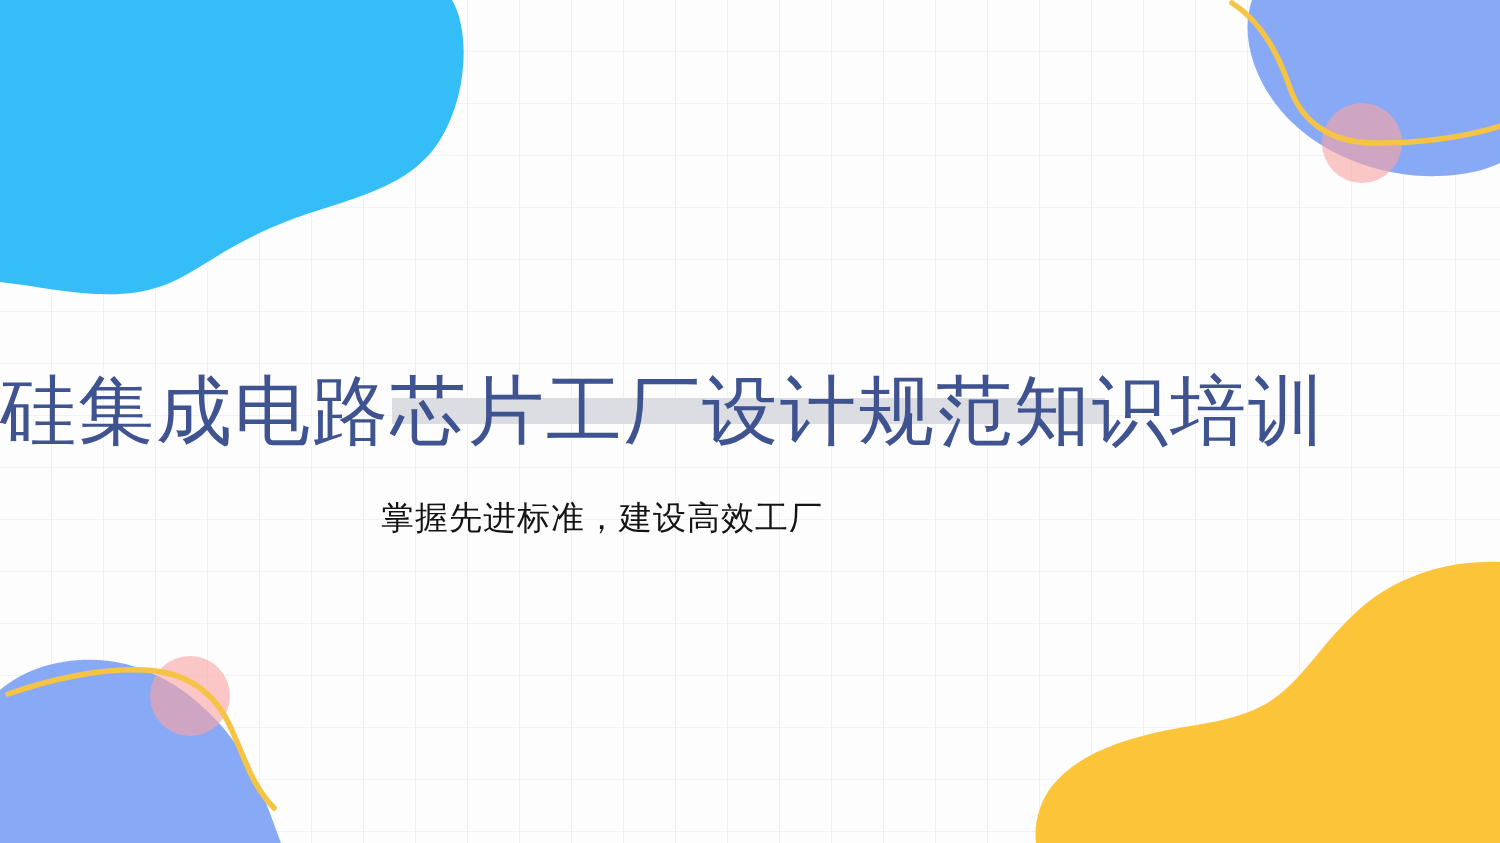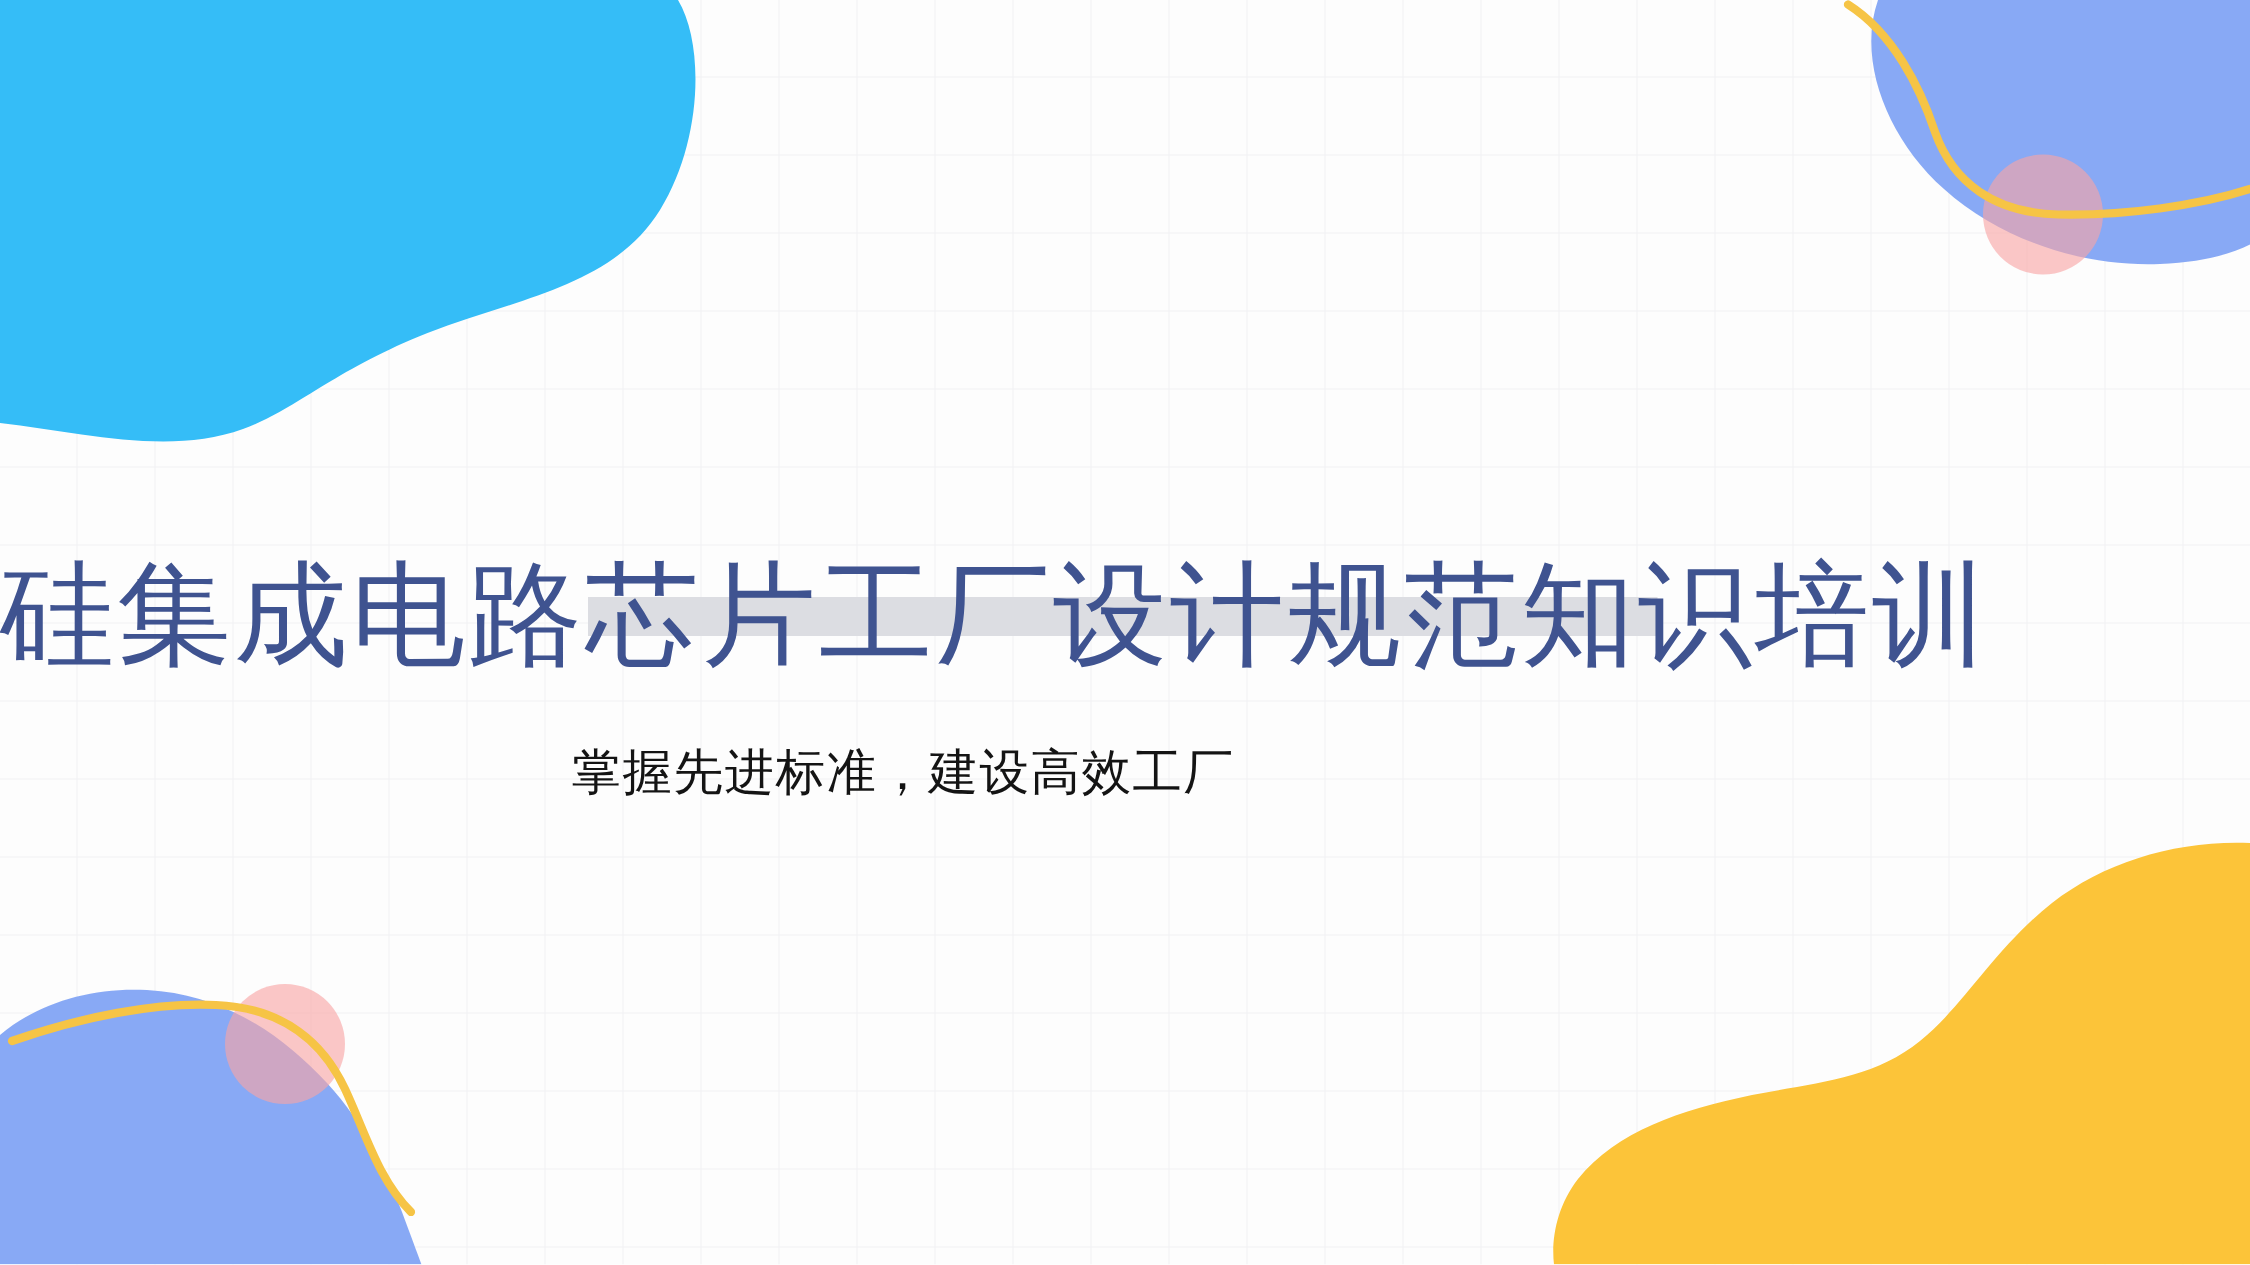--- a/index.html
+++ b/index.html
@@ -89,21 +89,21 @@
   #subtitle-wrap {
     position: absolute;
     left: 0;
     right: 0;
     top: 452px;
     text-align: center;
   }
 
   #slide-subtitle {
     display: inline-block;
-    font-family: Liberation Mono, monospace;
+    font-family: Liberation Serif, serif;
     font-size: 33px;
     line-height: 44px;
     font-weight: 400;
     color: #141414;
     letter-spacing: 1px;
     white-space: nowrap;
     margin-top: 32px;
   }
 </style>
 </head>

